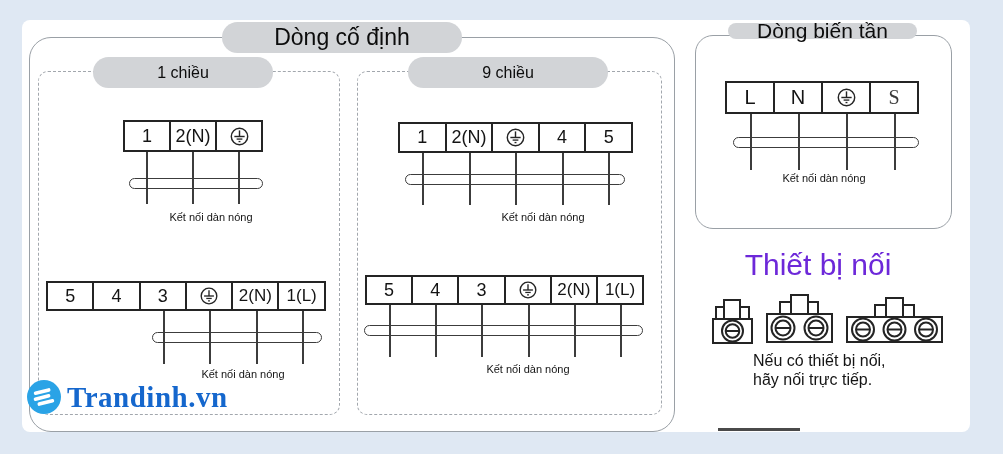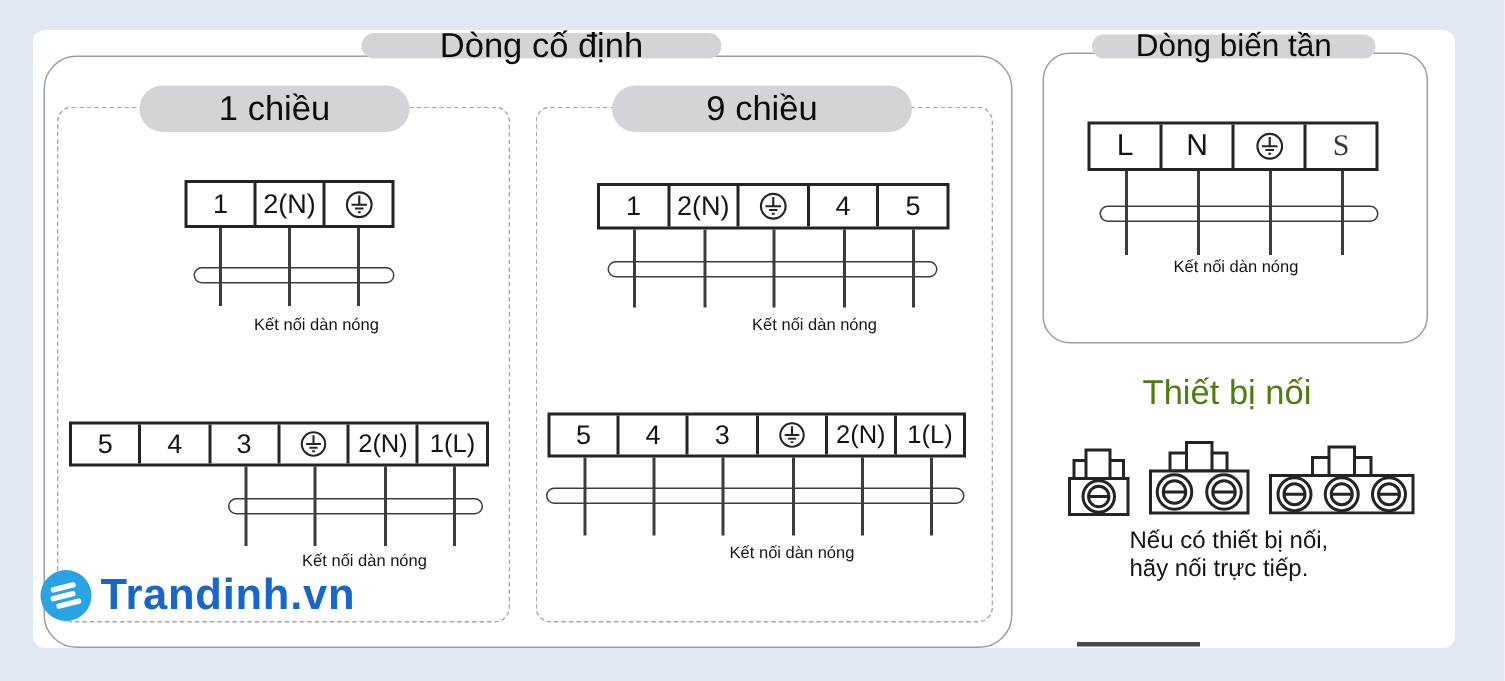--- a/index.html
+++ b/index.html
@@ -27,22 +27,22 @@
   .inv-box{
     left:695px;top:35px;width:255px;height:192px;
     border:1.5px solid #9aa0a6;border-radius:18px;background:#fff;
   }
   .pill{
     background:#d2d4d7;border-radius:18px;z-index:6;
     display:flex;align-items:center;justify-content:center;
     white-space:nowrap;color:#0c0c0c;
   }
   .pill-main{font-size:23px;}
-  .pill-sub{font-size:23px;}
-  #pill-fixed{left:241px;top:22px;width:240px;height:17px;}
+  .pill-sub{font-size:16px;}
+  #pill-fixed{left:222px;top:22px;width:240px;height:31px;}
   #pill-1c{left:93px;top:57px;width:180px;height:31px;}
   #pill-2c{left:408px;top:57px;width:200px;height:31px;}
   #pill-inv{left:728px;top:23px;width:189px;height:16px;font-size:21px;}
   .tblock{
     display:flex;background:#fff;border:2px solid #242424;z-index:4;
   }
   .tcell{
     display:flex;align-items:center;justify-content:center;
     font-size:18px;color:#141414;
   }
@@ -51,28 +51,28 @@
   .wire{width:1.6px;background:#3c3c3c;z-index:1;}
   .busbar{
     height:11px;border:1.6px solid #3c3c3c;border-radius:7px;
     background:transparent;z-index:3;box-sizing:border-box;
   }
   .caption{
     font-size:11px;color:#141414;white-space:nowrap;
     transform:translateX(-50%);z-index:4;
   }
   .section-title{
-    font-size:23px;color:#4d7c0f;white-space:nowrap;
+    font-size:30px;color:#6d28d9;white-space:nowrap;
     transform:translateX(-50%);
   }
   .note-line{font-size:16px;color:#141414;white-space:nowrap;}
   .logo-row{left:26px;top:378px;height:38px;display:flex;align-items:center;z-index:8;}
   .logo-text{
     font-size:29px;font-weight:bold;color:#1567cd;margin-left:5px;
-    letter-spacing:0.5px;white-space:nowrap;
+    letter-spacing:0.5px;white-space:nowrap;font-family:Liberation Serif, serif;
   }
   .artifact-line{left:718px;top:428px;width:82px;height:2.5px;background:#4a4a4a;z-index:2;}
   svg{display:block;}
 </style>
 </head>
 <body>
 
 <div class="abs panel"></div>
 
 <div class="abs fixed-card"></div>

